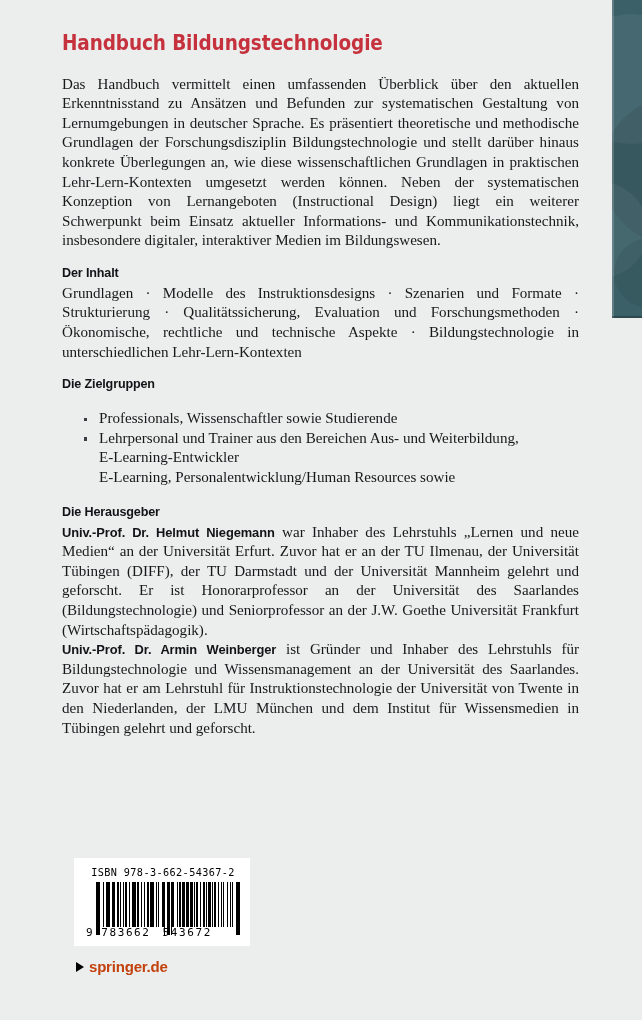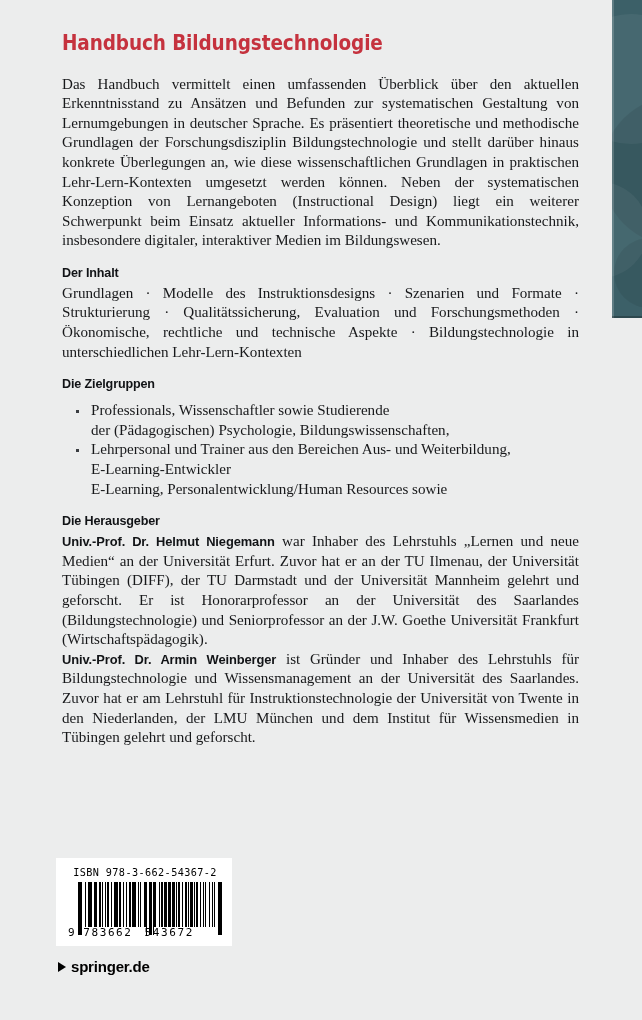--- a/index.html
+++ b/index.html
@@ -80,21 +80,21 @@
     font-weight: bold;
     font-size: 12.6px;
     color: #111316;
     letter-spacing: -0.15px;
     margin: 0 0 2px 0;
     line-height: 1.35;
   }
 
   ul.bullets {
     list-style: none;
-    margin: 8px;
+    margin: 16px;
     padding: 0;
   }
   ul.bullets > li {
     position: relative;
     padding-left: 21px;
     font-family: "Liberation Serif", serif;
     font-size: 15.1px;
     line-height: 19.6px;
     color: #17181a;
     margin: 0;
@@ -116,21 +116,21 @@
     letter-spacing: -0.1px;
     color: #111316;
   }
   .editor-para {
     margin-top: 0;
   }
 
   
   #barcode-block {
     position: absolute;
-    left: 56px;
+    left: 74px;
     top: 858px;
     width: 165px;
   }
   #barcode-card {
     background: #ffffff;
     padding: 9px 10px 7px 10px;
     box-sizing: border-box;
     width: 176px;
   }
   #isbn-text {
@@ -179,21 +179,21 @@
     border-top: 5px solid transparent;
     border-bottom: 5px solid transparent;
     border-left: 8px solid #000;
     margin-right: 5px;
   }
   #springer-logo .wordmark {
     font-family: "Liberation Sans", sans-serif;
     font-weight: bold;
     font-size: 15px;
     letter-spacing: -0.2px;
-    color: #000000;
+    color: #c2410c;
     text-align: center;
   }
 </style>
 </head>
 <body>
 
 <div id="spine-strip">
   <div class="blob b1"></div>
   <div class="blob b2"></div>
   <div class="blob b3"></div>
@@ -212,21 +212,20 @@
     <div class="section-head">Der Inhalt</div>
     <p class="body-text">Grundlagen · Modelle des Instruktionsdesigns · Szenarien und Formate · Strukturierung · Qualitätssicherung, Evaluation und Forschungsmethoden · Ökonomische, rechtliche und technische Aspekte · Bildungstechnologie in unterschiedlichen Lehr-Lern-Kontexten</p>
   </div>
 
   <div class="section">
     <div class="section-head">Die Zielgruppen</div>
     <ul class="bullets">
       <li>
         <span class="sq"></span>
         <span class="line">Professionals, Wissenschaftler sowie Studierende</span>
-        <span class="line">der (Pädagogischen) Psychologie, Bildungswissenschaften,</span>
       </li>
       <li>
         <span class="sq"></span>
         <span class="line">Lehrpersonal und Trainer aus den Bereichen Aus- und Weiterbildung,</span>
         <span class="line">E-Learning-Entwickler</span>
         <span class="line">E-Learning, Personalentwicklung/Human Resources sowie</span>
       </li>
     </ul>
   </div>
 

